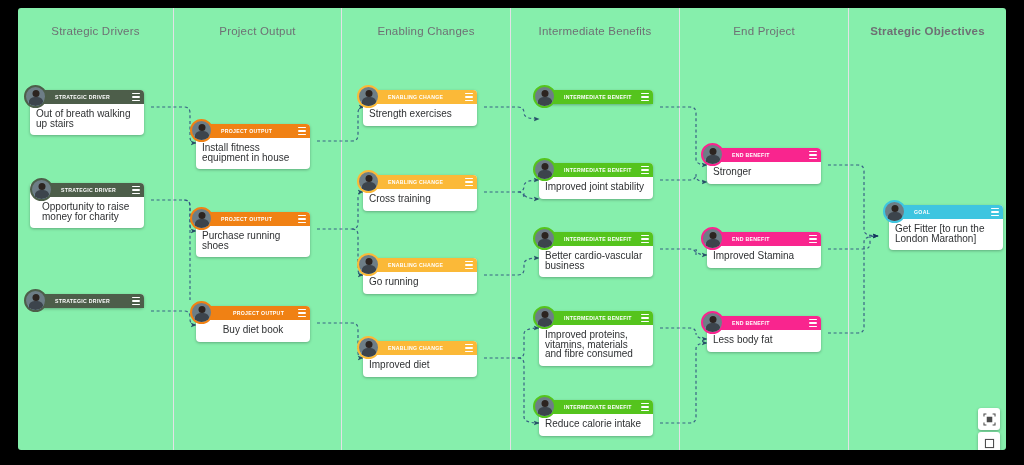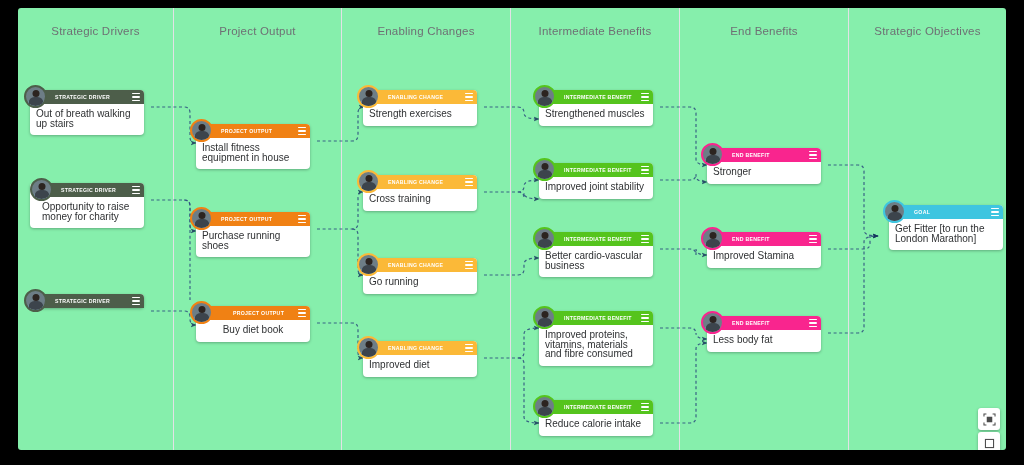--- a/index.html
+++ b/index.html
@@ -29,21 +29,21 @@
     overflow: hidden;
   }
 
   
   .lane {
     position: absolute;
     top: 0;
     height: 442px;
     border-right: 1px solid #e2e2e6;
   }
-  .lane.last { border-right: none; }
+  .lane.last { border-right: none; font-weight: bold; }
   .lane-title {
     position: absolute;
     top: 17px; left: 0; right: 0;
     text-align: center;
     font-size: 11.5px;
     color: #6e7074;
     letter-spacing: .2px;
     white-space: nowrap;
   }
 
@@ -186,21 +186,21 @@
         <div class="lane" style="left: 156px; width: 168px;">
           <div class="lane-title">Project Output</div>
         </div>
         <div class="lane" style="left: 324px; width: 169px;">
           <div class="lane-title">Enabling Changes</div>
         </div>
         <div class="lane" style="left: 493px; width: 169px;">
           <div class="lane-title">Intermediate Benefits</div>
         </div>
         <div class="lane" style="left: 662px; width: 169px;">
-          <div class="lane-title">End Benefits</div>
+          <div class="lane-title">End Project</div>
         </div>
         <div class="lane last" style="left: 831px; width: 157px;">
           <div class="lane-title">Strategic Objectives</div>
         </div>
       </div>
 
     <svg id="wires" viewBox="0 0 988 442">
       <defs>
         <marker id="ah" viewBox="0 0 10 10" refX="9" refY="5" markerWidth="5" markerHeight="5" orient="auto-start-reverse">
           <polygon points="0,1 10,5 0,9 2.5,5"></polygon>
@@ -405,21 +405,20 @@
               <span class="body"></span>
               <span class="head"></span>
             </div>
             <div class="node-type">INTERMEDIATE BENEFIT</div>
             <div class="menu-icon">
               <i></i>
               <i></i>
               <i></i>
             </div>
           </div>
-          <div class="node-body">Strengthened muscles</div>
         </div>
         <div class="node c-interm" style="left: 521px; top: 155px;">
           <div class="node-head">
             <div class="avatar">
               <span class="shirt"></span>
               <span class="body"></span>
               <span class="head"></span>
             </div>
             <div class="node-type">INTERMEDIATE BENEFIT</div>
             <div class="menu-icon">

